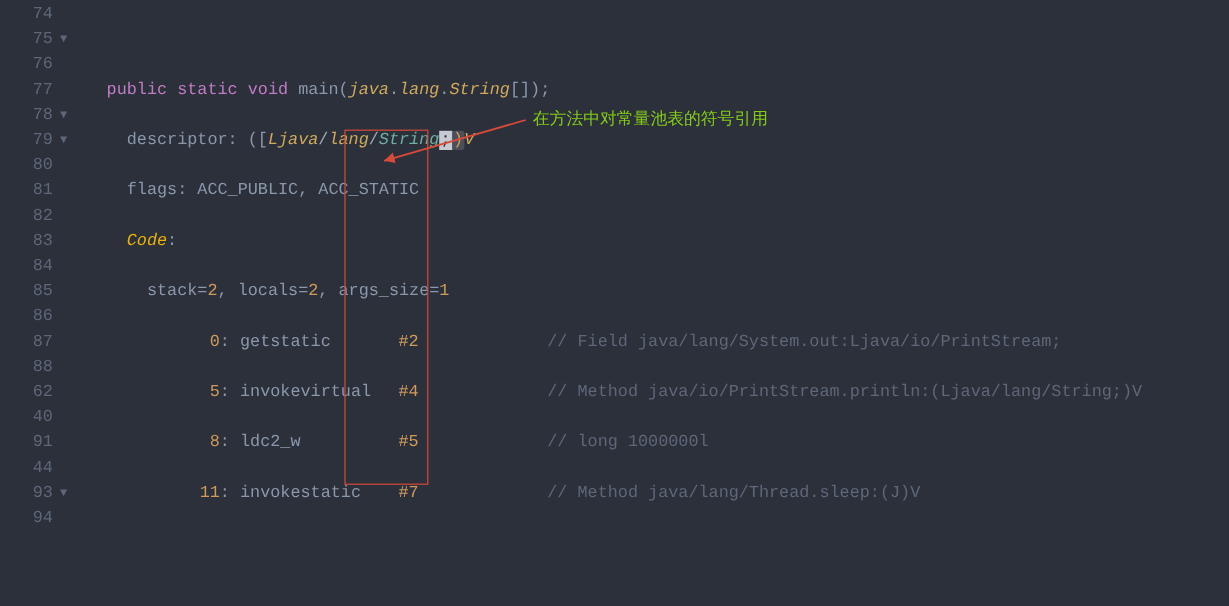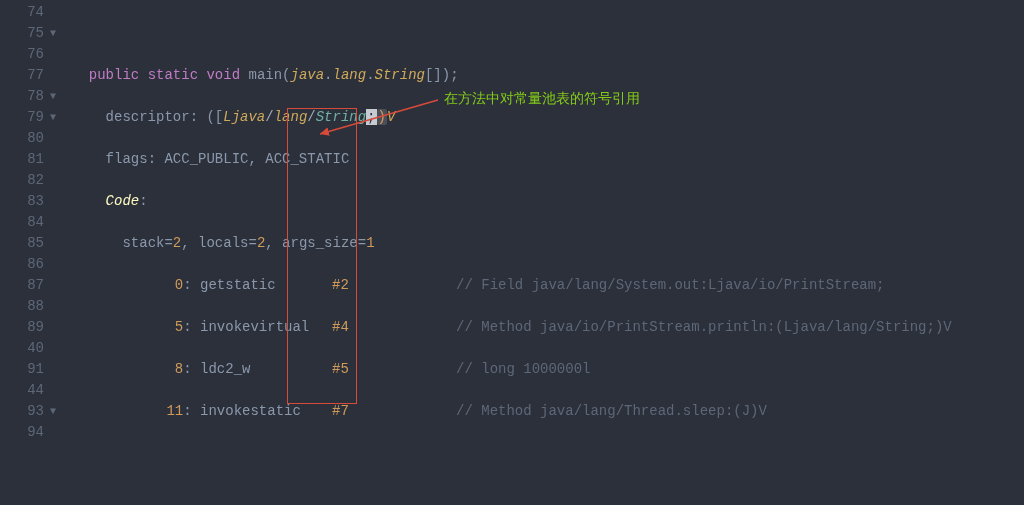--- a/index.html
+++ b/index.html
@@ -5,21 +5,21 @@
   html,body{margin:0;padding:0;background:#2b303b;color:#8b98ab;font-family:Consolas,'Courier New',monospace;font-size:14px;line-height:21px;}
   .editor{display:flex;width:1024px;height:445px;overflow:hidden;position:relative;}
   .gutter{flex:0 0 58px;background:#2b303b;color:#5e6778;text-align:right;padding:2px 6px 0 0;user-select:none;}
   .gutter .ln{display:flex;justify-content:flex-end;align-items:center;height:21px;}
   .gutter .fold{width:10px;display:inline-block;text-align:center;color:#5e6778;margin-left:4px;font-size:10px;}
   .code{flex:1;position:relative;padding:2px 16px 0 8px;white-space:pre;}
   .line{height:21px;}
   .kw{color:#c17cc5;}
   .ty{color:#d0a95b;font-style:italic;}
   .ty2{color:#6fb0a0;font-style:italic;}
-  .it{color:#fef9c3;font-style:italic;}
+  .it{color:#eab308;font-style:italic;}
   .num{color:#d09a5b;}
   .cmt{color:#5e6778;}
   .op{color:#a0a8b7;}
   .ref{color:#d09a5b;}
   .hl{background:#4b4f59;color:#d09a5b;padding:0 1px;border-radius:2px;}
   .cur{background:#c7cad1;color:#2b303b;padding:0 1px;}
   .redbox{position:absolute;border:1.5px solid #d84a3a;pointer-events:none;}
   .anno{position:absolute;color:#84cc16;font-family:"Microsoft YaHei",sans-serif;font-size:14px;pointer-events:none;}
   svg.arrow{position:absolute;pointer-events:none;overflow:visible;}
   .col-offset{display:inline-block;width:44px;text-align:right;}
@@ -86,21 +86,21 @@
       </div>
     <div class="ln">
         <span>87</span>
         <span class="fold"></span>
       </div>
     <div class="ln">
         <span>88</span>
         <span class="fold"></span>
       </div>
     <div class="ln">
-        <span>89</span>
+        <span>62</span>
         <span class="fold"></span>
       </div>
     <div class="ln">
         <span>40</span>
         <span class="fold"></span>
       </div>
     <div class="ln">
         <span>91</span>
         <span class="fold"></span>
       </div>

